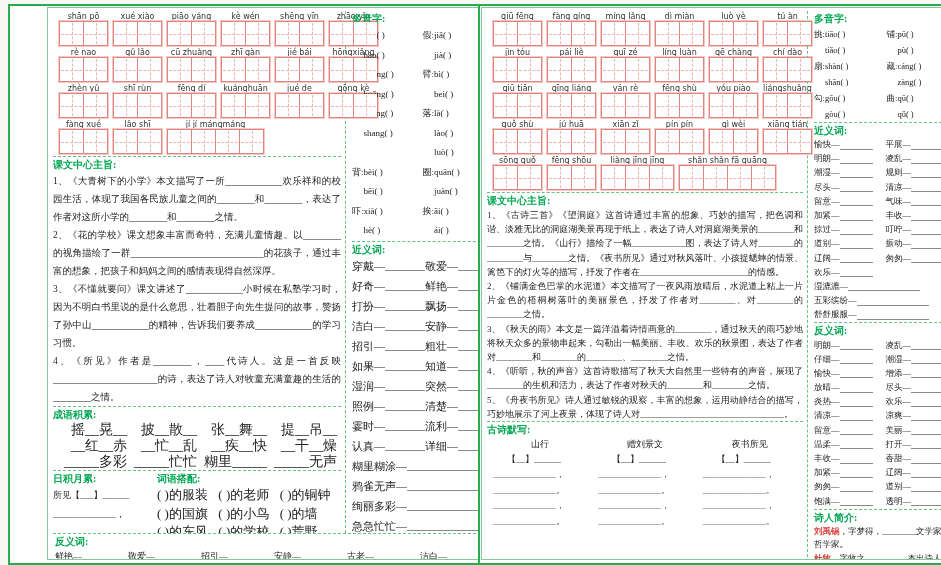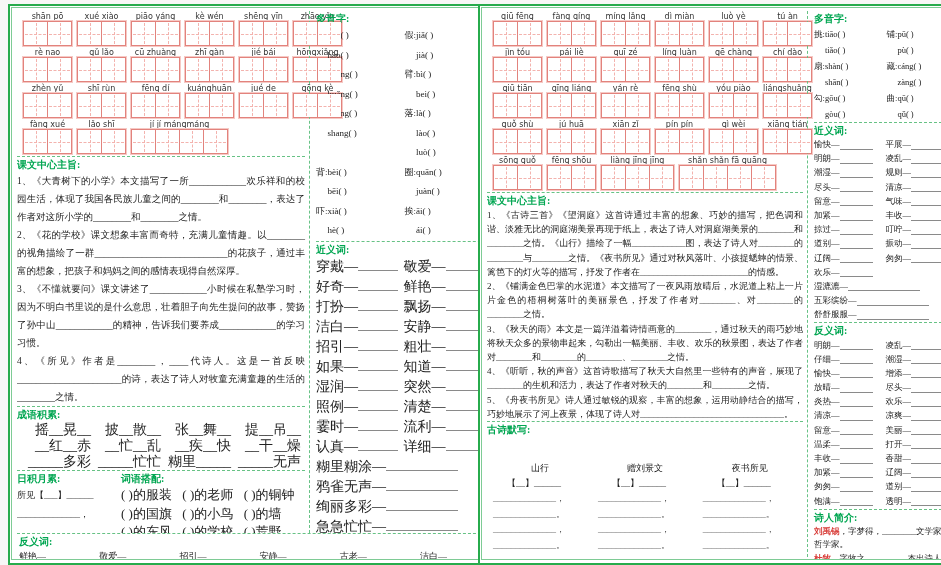--- a/index.html
+++ b/index.html
@@ -1,21 +1,21 @@
 <!DOCTYPE html>
 <html><head>
 <meta charset="utf-8">
 <style>
   html,body{margin:0;padding:0;}
   body{width:941px;height:565px;background:#f7f7f6;font-family:"Liberation Serif","DejaVu Serif",serif;color:#222;}
   .canvas{position:relative;width:941px;height:565px;overflow:hidden;}
   .gapline{position:absolute;top:4px;height:561px;width:1px;background:#dcdcdc;}
   .page{position:absolute;top:4px;background:#fff;border:2px solid #27ab4c;box-sizing:border-box;}
   .page-inner{border:1px solid #7ecb95;margin:1px;height:calc(100% - 4px);box-sizing:border-box;padding:3px 5px;overflow:hidden;}
-  .page1{left:8px;width:492px;height:561px;}
+  .page1{left:8px;width:492px;height:561px;padding-left:36px;}
   .page2{left:478px;width:488px;height:561px;}
   .cols{display:flex;overflow:hidden;}
   .page1 .cols{height:522px;}
   .page2 .cols{height:551px;}
   .main{flex:none;}
   .page1 .main{width:288px;}
   .page2 .main{width:316px;}
   .side{flex:1;border-left:1px dashed #67c285;margin-left:4px;padding-left:6px;overflow:hidden;}
   .sec{border-top:1px dashed #67c285;padding-top:1px;}
   .sec.first{border-top:none;}
@@ -47,35 +47,35 @@
   .dy-grid{display:grid;grid-template-columns:1fr 1fr;column-gap:2px;}
   .dy{display:flex;align-items:flex-start;}
   .dy-ch{flex:none;font-size:9px;}
   .dy-reads{display:flex;flex-direction:column;}
   .dy-read{white-space:nowrap;font-size:9px;}
   .page1 .dy-ch,.page1 .dy-read{line-height:19.5px;}
   .page2 .dy-ch,.page2 .dy-read{line-height:16px;font-size:8.5px;}
   
   .pairs{display:grid;grid-template-columns:1fr 1fr;text-align:right;}
   .wp{display:flex;align-items:center;white-space:nowrap;}
-  .page1 .side .wp{height:20px;font-size:14px;}
+  .page1 .side .wp{height:20px;font-size:11px;}
   .page2 .side .wp{height:14.2px;font-size:8.5px;}
   .blank{display:inline-block;border-bottom:1px solid #8a8a8a;height:8px;}
   .blank.b40{width:40px;}
   .blank.b34{width:33px;}
   .blank.b70{width:72px;}
   .blank.b30{width:34px;}
   .singles .wp{height:19px;}
   
   .fanyi-strip{border-top:1px dashed #67c285;padding:1px 4px 0 2px;}
   .fanyi-items{display:flex;justify-content:space-between;font-size:9px;line-height:14px;padding-right:6px;}
   .fanyi-items .wp{height:14px;}
   
   .gushi-cols{display:flex;justify-content:space-between;padding:0 6px;}
-  .gushi-col{width:31%;font-size:9px;margin-top:24px;}
+  .gushi-col{width:31%;font-size:9px;}
   .gushi-title{text-align:center;line-height:15px;}
   .gushi-head{line-height:15px;padding-left:14px;white-space:nowrap;}
   .gushi-line{line-height:15.5px;white-space:nowrap;color:#555;}
   
   .shiren p{margin:0;font-size:8.5px;line-height:13.5px;}
   .poet-name{color:#d9413d;font-weight:bold;}
   .bottom-line{border-top:1px dashed #67c285;color:#c0392b;font-weight:bold;font-size:10px;line-height:15px;}
 </style>
 </head>
 <body>

